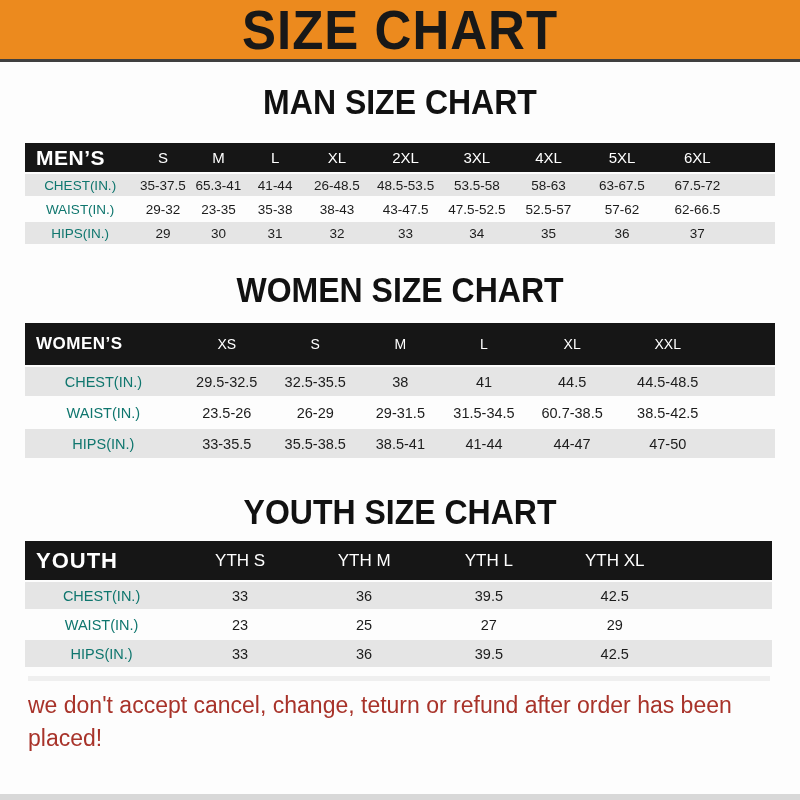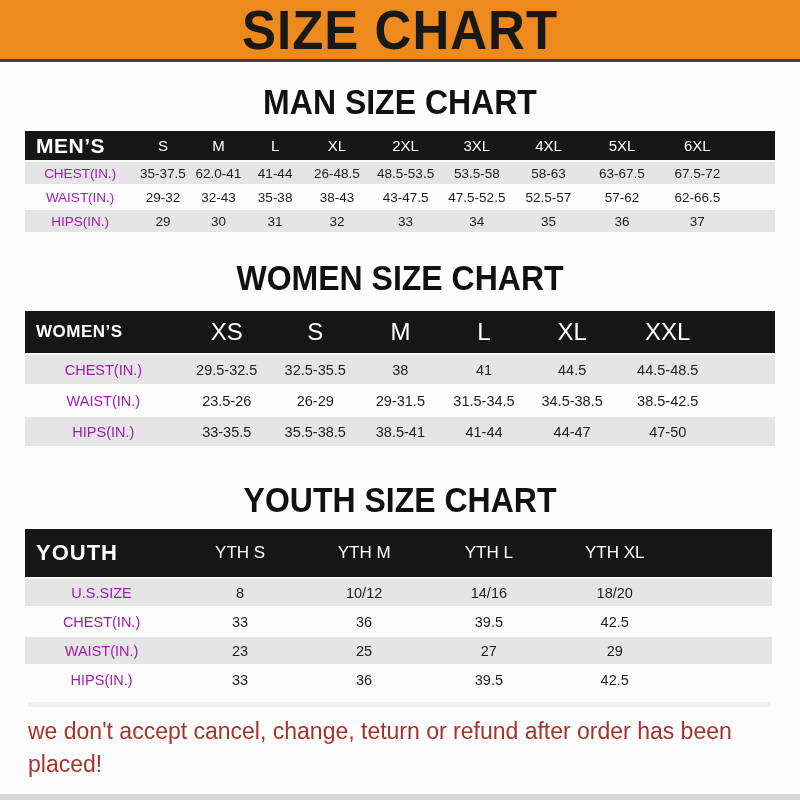--- a/index.html
+++ b/index.html
@@ -25,62 +25,62 @@
   .h-man   { margin-top:22px; }
   .h-women { margin-top:26px; }
   .h-youth { margin-top:34px; }
 
   table {
     border-collapse:separate; border-spacing:0 2px; table-layout:fixed;
     margin-left:25px;
   }
   .tbl-men, .tbl-women { width:750px; }
   .tbl-youth { width:747px; }
-  .tbl-men   { margin-top:8px; }
+  .tbl-men   { margin-top:20px; }
   .tbl-women { margin-top:12px; }
   .tbl-youth { margin-top:8px; }
 
   thead th {
     background:var(--bar_bg, #161616); color:#fff; font-weight:400;
     text-align:center; white-space:nowrap; overflow:hidden;
   }
   thead th.rowlabel {
     text-align:left; padding-left:11px; font-weight:700; letter-spacing:0.5px;
   }
   tbody td {
     text-align:center; color:#1c1c1c; white-space:nowrap; overflow:hidden;
   }
   tbody tr:nth-child(odd)  td { background:var(--stripe, #e5e5e5); }
   tbody tr:nth-child(even) td { background:#fdfdfd; }
-  tbody td.rowlabel { font-size:14px; color:#a21caf; }
+  tbody td.rowlabel { font-size:14px; color:#0f766e; }
 
   
   .tbl-men thead th { height:29px; font-size:15px; }
   .tbl-men thead th.rowlabel { font-size:21px; }
   .tbl-men tbody td { height:22px; font-size:13.5px; }
   .tbl-men tbody td.rowlabel { font-size:13.5px; }
   .tbl-men th:nth-child(1){width:14.7%;} .tbl-men th:nth-child(2){width:7.4%;}
   .tbl-men th:nth-child(3){width:7.4%;}  .tbl-men th:nth-child(4){width:7.7%;}
   .tbl-men th:nth-child(5){width:8.8%;}  .tbl-men th:nth-child(6){width:9.5%;}
   .tbl-men th:nth-child(7){width:9.5%;}  .tbl-men th:nth-child(8){width:9.6%;}
   .tbl-men th:nth-child(9){width:10%;}   .tbl-men th:nth-child(10){width:10.1%;}
   .tbl-men th:nth-child(11){width:5.3%;}
 
   
-  .tbl-women thead th { height:42px; font-size:24px; }
+  .tbl-women thead th { height:42px; font-size:14px; }
   .tbl-women thead th.rowlabel { font-size:17px; }
   .tbl-women tbody td { height:29px; font-size:14.5px; }
   .tbl-women tbody td.rowlabel { font-size:14.5px; }
   .tbl-women th:nth-child(1){width:20.9%;} .tbl-women th:nth-child(2){width:12%;}
   .tbl-women th:nth-child(3){width:11.6%;} .tbl-women th:nth-child(4){width:11.1%;}
   .tbl-women th:nth-child(5){width:11.2%;} .tbl-women th:nth-child(6){width:12.3%;}
   .tbl-women th:nth-child(7){width:13.2%;} .tbl-women th:nth-child(8){width:7.7%;}
 
   
-  .tbl-youth thead th { height:48px; font-size:17px; }
+  .tbl-youth thead th { height:39px; font-size:17px; }
   .tbl-youth thead th.rowlabel { font-size:22px; letter-spacing:1px; }
   .tbl-youth tbody td { height:27px; font-size:14.5px; }
   .tbl-youth tbody td.rowlabel { font-size:14.5px; }
   .tbl-youth th:nth-child(1){width:20.5%;} .tbl-youth th:nth-child(2){width:16.6%;}
   .tbl-youth th:nth-child(3){width:16.6%;} .tbl-youth th:nth-child(4){width:16.8%;}
   .tbl-youth th:nth-child(5){width:16.9%;} .tbl-youth th:nth-child(6){width:12.6%;}
 
   .after-strip {
     height:5px; background:#efefef; margin:7px 30px 0 28px;
   }
@@ -114,34 +114,34 @@
         <th>4XL</th>
         <th>5XL</th>
         <th>6XL</th>
         <th></th>
       </tr>
     </thead>
     <tbody>
       <tr>
         <td class="rowlabel">CHEST(IN.)</td>
         <td>35-37.5</td>
-        <td>62.0-41</td>
+        <td>65.3-41</td>
         <td>41-44</td>
         <td>26-48.5</td>
         <td>48.5-53.5</td>
         <td>53.5-58</td>
         <td>58-63</td>
         <td>63-67.5</td>
         <td>67.5-72</td>
         <td></td>
       </tr>
       <tr>
         <td class="rowlabel">WAIST(IN.)</td>
         <td>29-32</td>
-        <td>32-43</td>
+        <td>23-35</td>
         <td>35-38</td>
         <td>38-43</td>
         <td>43-47.5</td>
         <td>47.5-52.5</td>
         <td>52.5-57</td>
         <td>57-62</td>
         <td>62-66.5</td>
         <td></td>
       </tr>
       <tr>
@@ -184,21 +184,21 @@
         <td>44.5</td>
         <td>44.5-48.5</td>
         <td></td>
       </tr>
       <tr>
         <td class="rowlabel">WAIST(IN.)</td>
         <td>23.5-26</td>
         <td>26-29</td>
         <td>29-31.5</td>
         <td>31.5-34.5</td>
-        <td>34.5-38.5</td>
+        <td>60.7-38.5</td>
         <td>38.5-42.5</td>
         <td></td>
       </tr>
       <tr>
         <td class="rowlabel">HIPS(IN.)</td>
         <td>33-35.5</td>
         <td>35.5-38.5</td>
         <td>38.5-41</td>
         <td>41-44</td>
         <td>44-47</td>
@@ -215,28 +215,20 @@
         <th class="rowlabel">YOUTH</th>
         <th>YTH S</th>
         <th>YTH M</th>
         <th>YTH L</th>
         <th>YTH XL</th>
         <th></th>
       </tr>
     </thead>
     <tbody>
       <tr>
-        <td class="rowlabel">U.S.SIZE</td>
-        <td>8</td>
-        <td>10/12</td>
-        <td>14/16</td>
-        <td>18/20</td>
-        <td></td>
-      </tr>
-      <tr>
         <td class="rowlabel">CHEST(IN.)</td>
         <td>33</td>
         <td>36</td>
         <td>39.5</td>
         <td>42.5</td>
         <td></td>
       </tr>
       <tr>
         <td class="rowlabel">WAIST(IN.)</td>
         <td>23</td>

